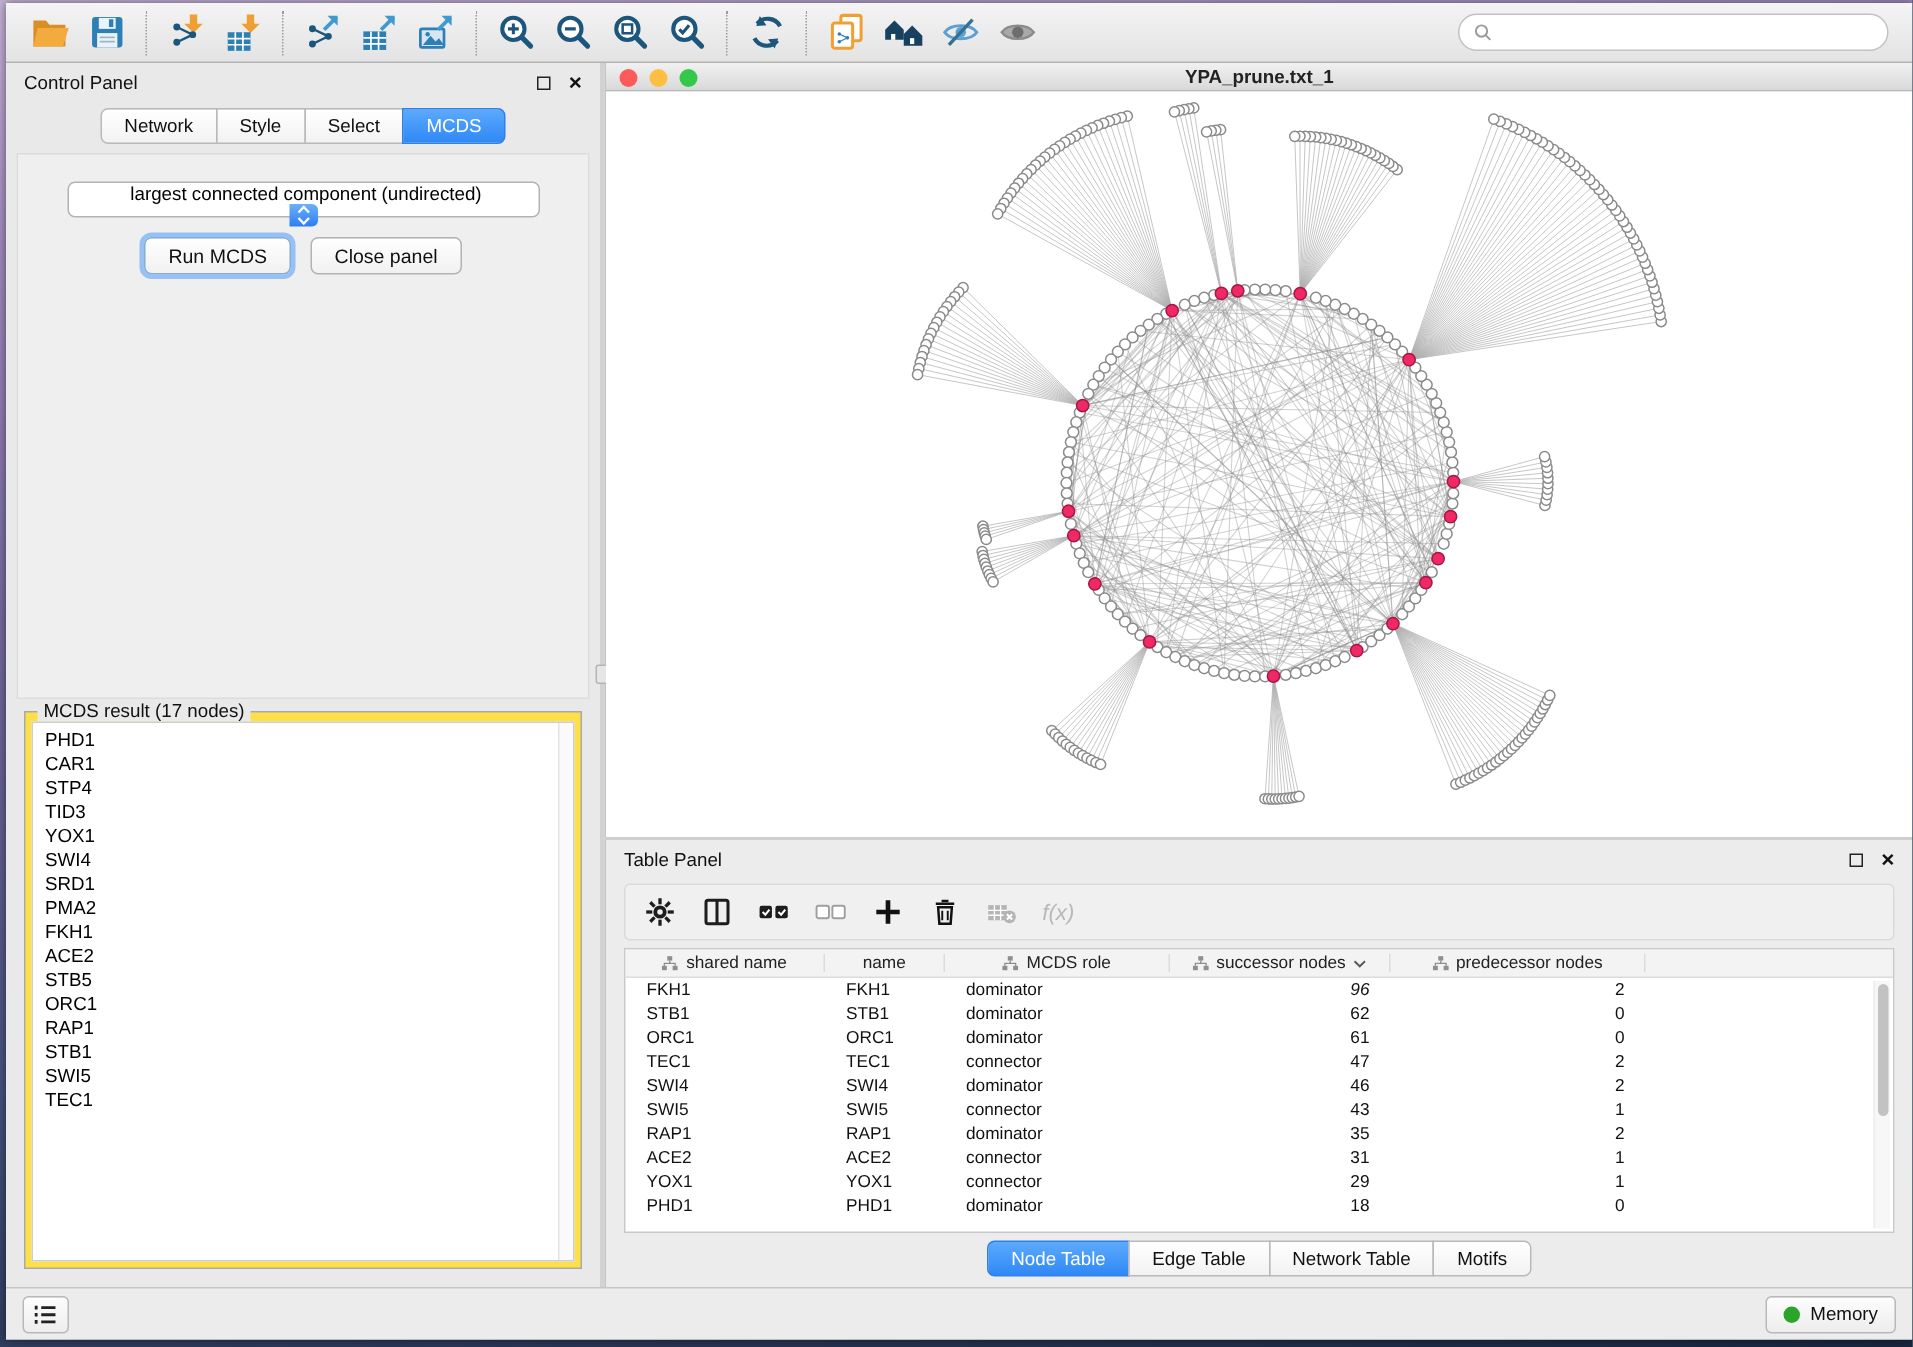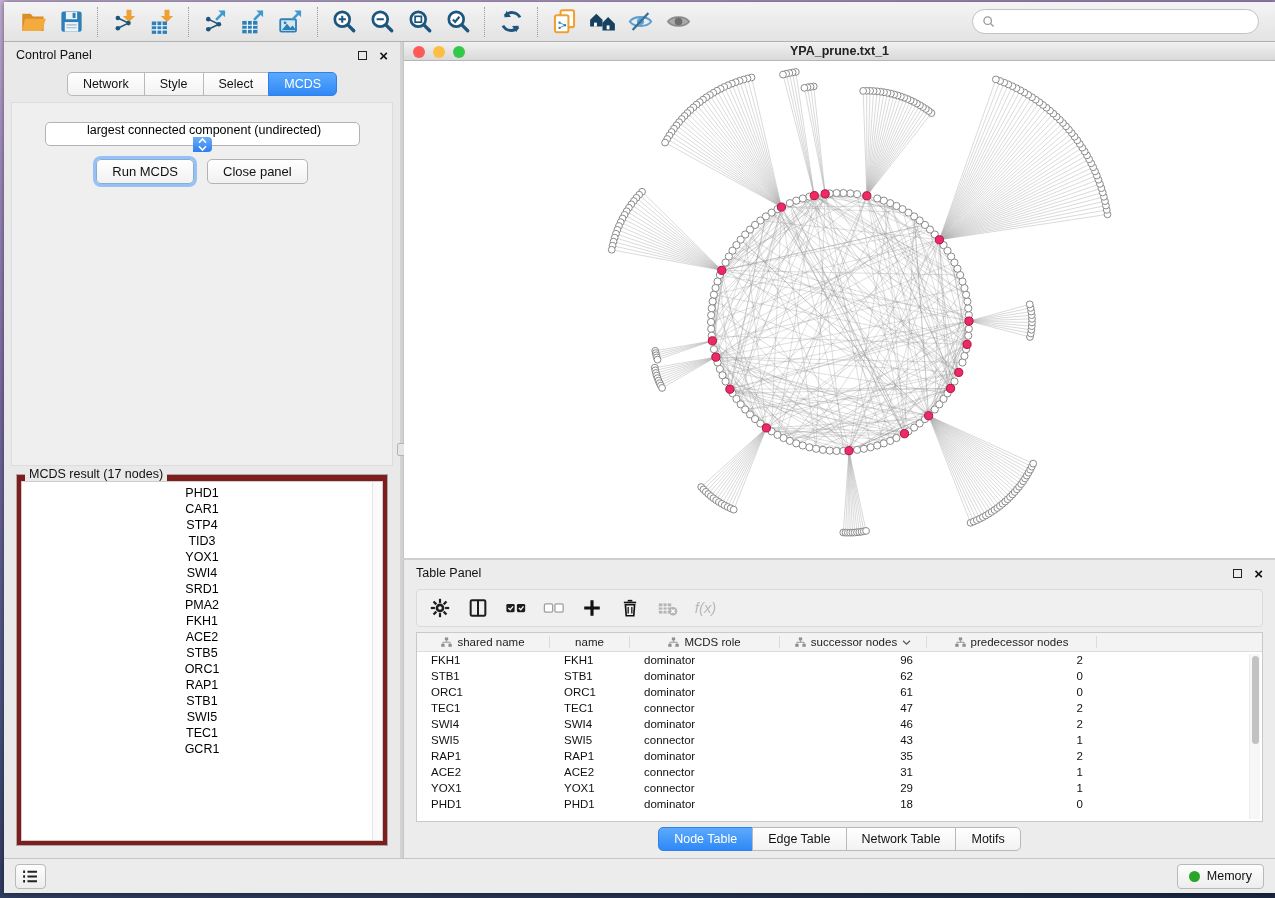--- a/index.html
+++ b/index.html
@@ -41,21 +41,21 @@
   .dropdown{display:inline-flex;width:315px;height:24px;background:#fff;border:1px solid #b3b3b3;
     border-radius:5px;align-items:center;position:relative;cursor:pointer;flex-direction:column;}
   .dropdown .dd-text{flex:1;font-size:12.5px;text-align:center;padding-left:4px;white-space:nowrap;}
   .dd-stepper{width:19px;height:22px;border-radius:0 4px 4px 0;
     background:linear-gradient(#6cb0f9,#2e7ef2);display:flex;flex-direction:column;
     align-items:center;justify-content:center;gap:1px;}
   .btn-row{margin-top:13px;display:flex;justify-content:center;gap:13px;}
   .push-btn{font-size:13px;color:#111;padding:4px 15px;background:linear-gradient(#ffffff,#f1f1f1);
     border:1px solid #b3b3b3;border-radius:5px;cursor:pointer;}
   .push-btn.focused{box-shadow:0 0 0 3px rgba(90,160,250,.6);border-color:#85aed6;}
-  .result-box{margin:8px 12px 0 12px;height:372px;border:1px solid #a9a9a9;position:relative;background:#7f1d1d;text-align:center;}
+  .result-box{margin:8px 12px 0 12px;height:372px;border:1px solid #a9a9a9;position:relative;background:#fde047;}
   .result-legend{position:absolute;top:-8px;left:8px;background:#e9e9e9;padding:0 4px;font-size:12.5px;color:#111;}
   .result-list{position:absolute;left:4px;right:4px;top:6px;bottom:4px;background:#fff;
     border:1px solid #cdcdcd;font-size:12.5px;line-height:16px;padding:3px 8px;overflow:hidden;}
   .result-scroll{position:absolute;top:7px;bottom:5px;right:5px;width:10px;background:#fafafa;border-left:1px solid #e4e4e4;}
 
   
   .v-splitter{width:3px;flex:0 0 3px;background:#d2d2d2;position:relative;cursor:col-resize;}
   .v-knob{position:absolute;top:401px;left:-3px;width:9px;height:13px;background:#e6e6e6;
     border:1px solid #b5b5b5;border-radius:2px;}
   .h-splitter{height:2px;flex:0 0 2px;background:#cfcfcf;cursor:row-resize;}
@@ -350,21 +350,20 @@
               <div>SRD1</div>
               <div>PMA2</div>
               <div>FKH1</div>
               <div>ACE2</div>
               <div>STB5</div>
               <div>ORC1</div>
               <div>RAP1</div>
               <div>STB1</div>
               <div>SWI5</div>
               <div>TEC1</div>
-              <div>GCR1</div>
             </div>
           <div class="result-scroll"></div>
         </div>
       </div>
 
       <div class="v-splitter">
         <div class="v-knob"></div>
       </div>
 
       <div class="right-col">
@@ -1326,21 +1325,21 @@
                   </span>
                   <span>predecessor nodes</span>
                 </div>
                 <div class="th" style="flex: 1 1 0%; border-right: none;"></div>
               </div>
             <div id="tbody">
                 <div class="trow">
                   <div class="td" style="width: 133px; flex: 0 0 133px;">FKH1</div>
                   <div class="td" style="width: 80px; flex: 0 0 80px;">FKH1</div>
                   <div class="td" style="width: 150px; flex: 0 0 150px;">dominator</div>
-                  <div class="td num" style="width: 147px; flex: 0 0 147px;">96</div>
+                  <div class="td num" style="width: 147px; flex: 0 0 147px; font-style: italic;">96</div>
                   <div class="td num" style="width: 170px; flex: 0 0 170px;">2</div>
                 </div>
                 <div class="trow">
                   <div class="td" style="width: 133px; flex: 0 0 133px;">STB1</div>
                   <div class="td" style="width: 80px; flex: 0 0 80px;">STB1</div>
                   <div class="td" style="width: 150px; flex: 0 0 150px;">dominator</div>
                   <div class="td num" style="width: 147px; flex: 0 0 147px;">62</div>
                   <div class="td num" style="width: 170px; flex: 0 0 170px;">0</div>
                 </div>
                 <div class="trow">

